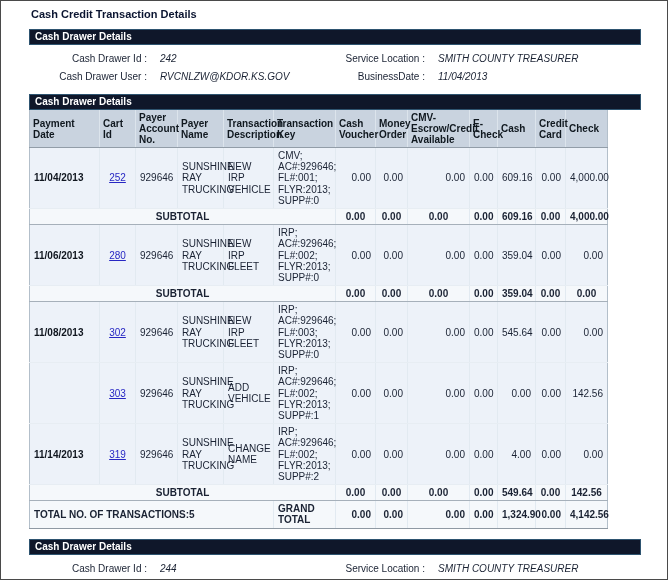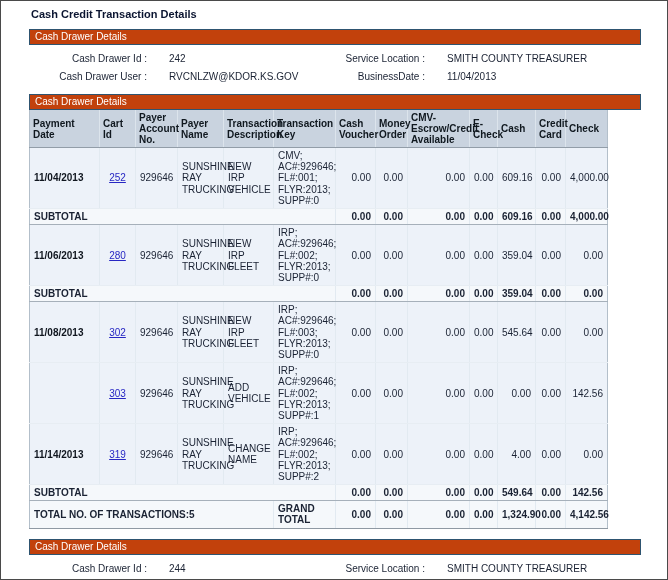--- a/index.html
+++ b/index.html
@@ -6,51 +6,51 @@
   body{
     width:668px;height:580px;overflow:hidden;box-sizing:border-box;
     background:#ffffff;border:1px solid #4a4a4a;
     font-family:"Liberation Sans",sans-serif;font-size:10px;color:#1a2233;
   }
   .page-title{
     margin:7px 0 9px 30px;font-weight:bold;font-size:11px;color:#0a1430;
   }
   .content{margin-left:28px;width:612px;}
   .bar{
-    background:#c2410c;border:1px solid #2e5470;color:#ffffff;
-    font-weight:normal;font-size:10px;padding:1px 5px 2px;box-sizing:border-box;
+    background:#0f172a;border:1px solid #2e5470;color:#ffffff;
+    font-weight:bold;font-size:10px;padding:1px 5px 2px;box-sizing:border-box;
   }
   .info{
     display:grid;grid-template-columns:300px 1fr;row-gap:7px;
     padding:8px 0 12px 0;
   }
   .info-pair{display:flex;align-items:baseline;}
   .il{text-align:right;white-space:nowrap;}
   .il.w1{width:118px;}
   .il.w2{width:96px;}
-  .iv{margin-left:22px;white-space:nowrap;}
+  .iv{margin-left:13px;white-space:nowrap;font-style:italic;}
   table.tx{
     border-collapse:collapse;table-layout:fixed;width:578px;
     background:#f9a8d4;border:1px solid #b3bfca;border-top:none;
     margin-bottom:10px;
   }
   table.tx th{
     background:#c9d3df;font-weight:bold;text-align:left;
     padding:2px 3px;border-left:1px solid #dce4ec;border-bottom:1px solid #929da8;
     vertical-align:middle;line-height:1.1;font-size:10px;color:#10181f;
   }
   table.tx td{
     padding:2px 4px;border-left:1px solid #e2eaf1;
     vertical-align:middle;line-height:1.12;font-size:10px;
   }
   table.tx th:first-child,table.tx td:first-child{border-left:none;}
   tr.data{background:#edf2f9;}
   tr.data td{border-bottom:1px solid #e7edf3;}
   tr.subtotal{background:#f5f8fb;}
-  tr.subtotal td{border-top:1px solid #a6b0ba;border-bottom:1px solid #a6b0ba;font-weight:bold;}
+  tr.subtotal td{border-top:1px solid #a6b0ba;border-bottom:1px solid #a6b0ba;font-weight:bold;text-align:center;}
   tr.grandtotal{background:#f5f8fb;}
   tr.grandtotal td{border-bottom:1px solid #8f99a3;font-weight:bold;}
   td.date{font-weight:bold;color:#10161f;}
   td.cart{text-align:center;}
   td.cart a{color:#2727c3;text-decoration:underline;cursor:pointer;}
   td.acct{text-align:right;}
   td.key{white-space:pre-line;}
   td.amt{text-align:right;}
   .drawer-block{margin-bottom:2px;}
 </style>

